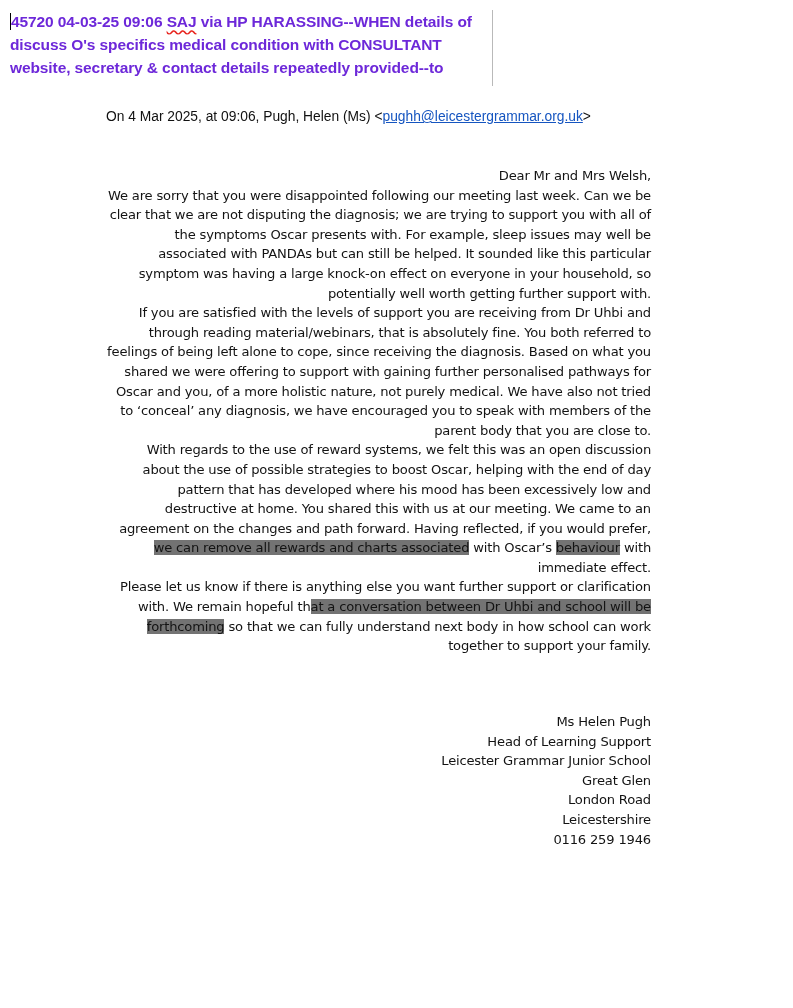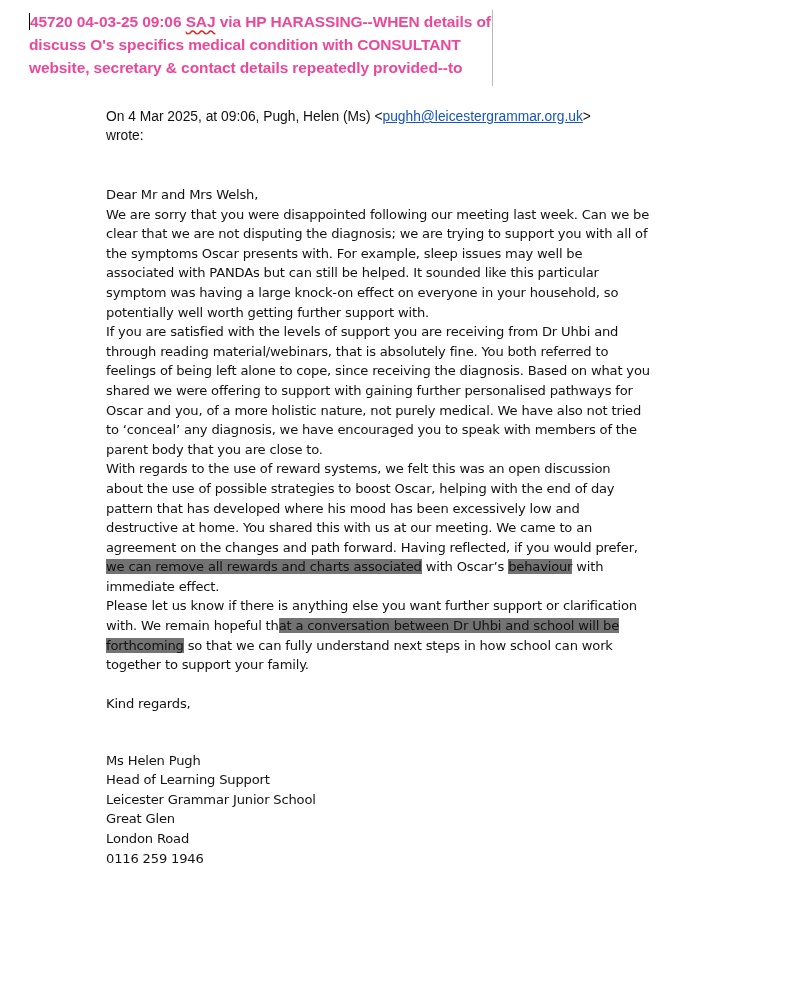--- a/index.html
+++ b/index.html
@@ -14,28 +14,28 @@
     position: relative;
     overflow: hidden;
     font-family: "Liberation Sans", sans-serif;
     color: #000000;
     -webkit-font-smoothing: antialiased;
   }
 
   
   .doc-header {
     position: absolute;
-    left: 29px;
+    left: 10px;
     top: 10px;
     width: 478px;
     font-family: "Liberation Sans", sans-serif;
     font-weight: bold;
     font-size: 15.5px;
     line-height: 23px;
-    color: #ec4899;
+    color: #6d28d9;
     letter-spacing: -0.1px;
   }
   .caret {
     display: inline-block;
     width: 1px;
     height: 17px;
     background: #000;
     vertical-align: -3px;
     margin-right: 0px;
   }
@@ -77,20 +77,21 @@
   }
 
   .letter {
     margin-top: 40px;
     font-family: "DejaVu Sans", "Liberation Sans", sans-serif;
     font-size: 13.1px;
     line-height: 19.6px;
     color: #131313;
     width: 545px;
     letter-spacing: -0.18px;
+    text-align: right;
   }
   .letter p {
     margin: 0;
     padding: 0;
   }
   .gap {
     height: 19.6px;
   }
   .hl {
     background: #737373;
@@ -114,44 +115,43 @@
   <div>discuss O's specifics medical condition with CONSULTANT</div>
   <div>website, secretary &amp; contact details repeatedly provided--to</div>
 </div>
 
 <div class="header-rule"></div>
 
 <div class="email-wrap">
 
   <div class="attribution">
     <span>On 4 Mar 2025, at 09:06, Pugh, Helen (Ms) &lt;</span><a class="maillink" href="#">pughh@leicestergrammar.org.uk</a><span>&gt;</span>
-    <div>wrote:</div>
   </div>
 
   <div class="letter">
 
     <p>Dear Mr and Mrs Welsh,</p>
 
     <p>We are sorry that you were disappointed following our meeting last week. Can we be clear that we are not disputing the diagnosis; we are trying to support you with all of the symptoms Oscar presents with. For example, sleep issues may well be associated with PANDAs but can still be helped. It sounded like this particular symptom was having a large knock-on effect on everyone in your household, so potentially well worth getting further support with.</p>
 
     <p>If you are satisfied with the levels of support you are receiving from Dr Uhbi and through reading material/webinars, that is absolutely fine. You both referred to feelings of being left alone to cope, since receiving the diagnosis. Based on what you shared we were offering to support with gaining further personalised pathways for Oscar and you, of a more holistic nature, not purely medical. We have also not tried to ‘conceal’ any diagnosis, we have encouraged you to speak with members of the parent body that you are close to.</p>
 
     <p><span>With regards to the use of reward systems, we felt this was an open discussion about the use of possible strategies to boost Oscar, helping with the end of day pattern that has developed where his mood has been excessively low and destructive at home. You shared this with us at our meeting.  We came to an agreement on the changes and path forward. Having reflected, if you would prefer, </span><span class="hl">we can remove all rewards and charts associated</span><span> with Oscar’s </span><span class="hl">behaviour</span><span> with immediate effect.</span></p>
 
-    <p><span>Please let us know if there is anything else you want further support or clarification with. We remain hopeful th</span><span class="hl">at a conversation between Dr Uhbi and school will be forthcoming</span><span> so that we can fully understand next steps in how school can work together to support your family.</span></p>
+    <p><span>Please let us know if there is anything else you want further support or clarification with. We remain hopeful th</span><span class="hl">at a conversation between Dr Uhbi and school will be forthcoming</span><span> so that we can fully understand next body in how school can work together to support your family.</span></p>
 
     <div class="gap"></div>
 
-    <p>Kind regards,</p>
 
     <div class="gap"></div>
 
     <div class="signature">
       <div>Ms Helen Pugh</div>
       <div>Head of Learning Support</div>
       <div>Leicester Grammar Junior School</div>
       <div>Great Glen</div>
       <div>London Road</div>
+      <div>Leicestershire</div>
       <div>0116 259 1946</div>
     </div>
 
   </div>
 </div>
 
 </body></html>

